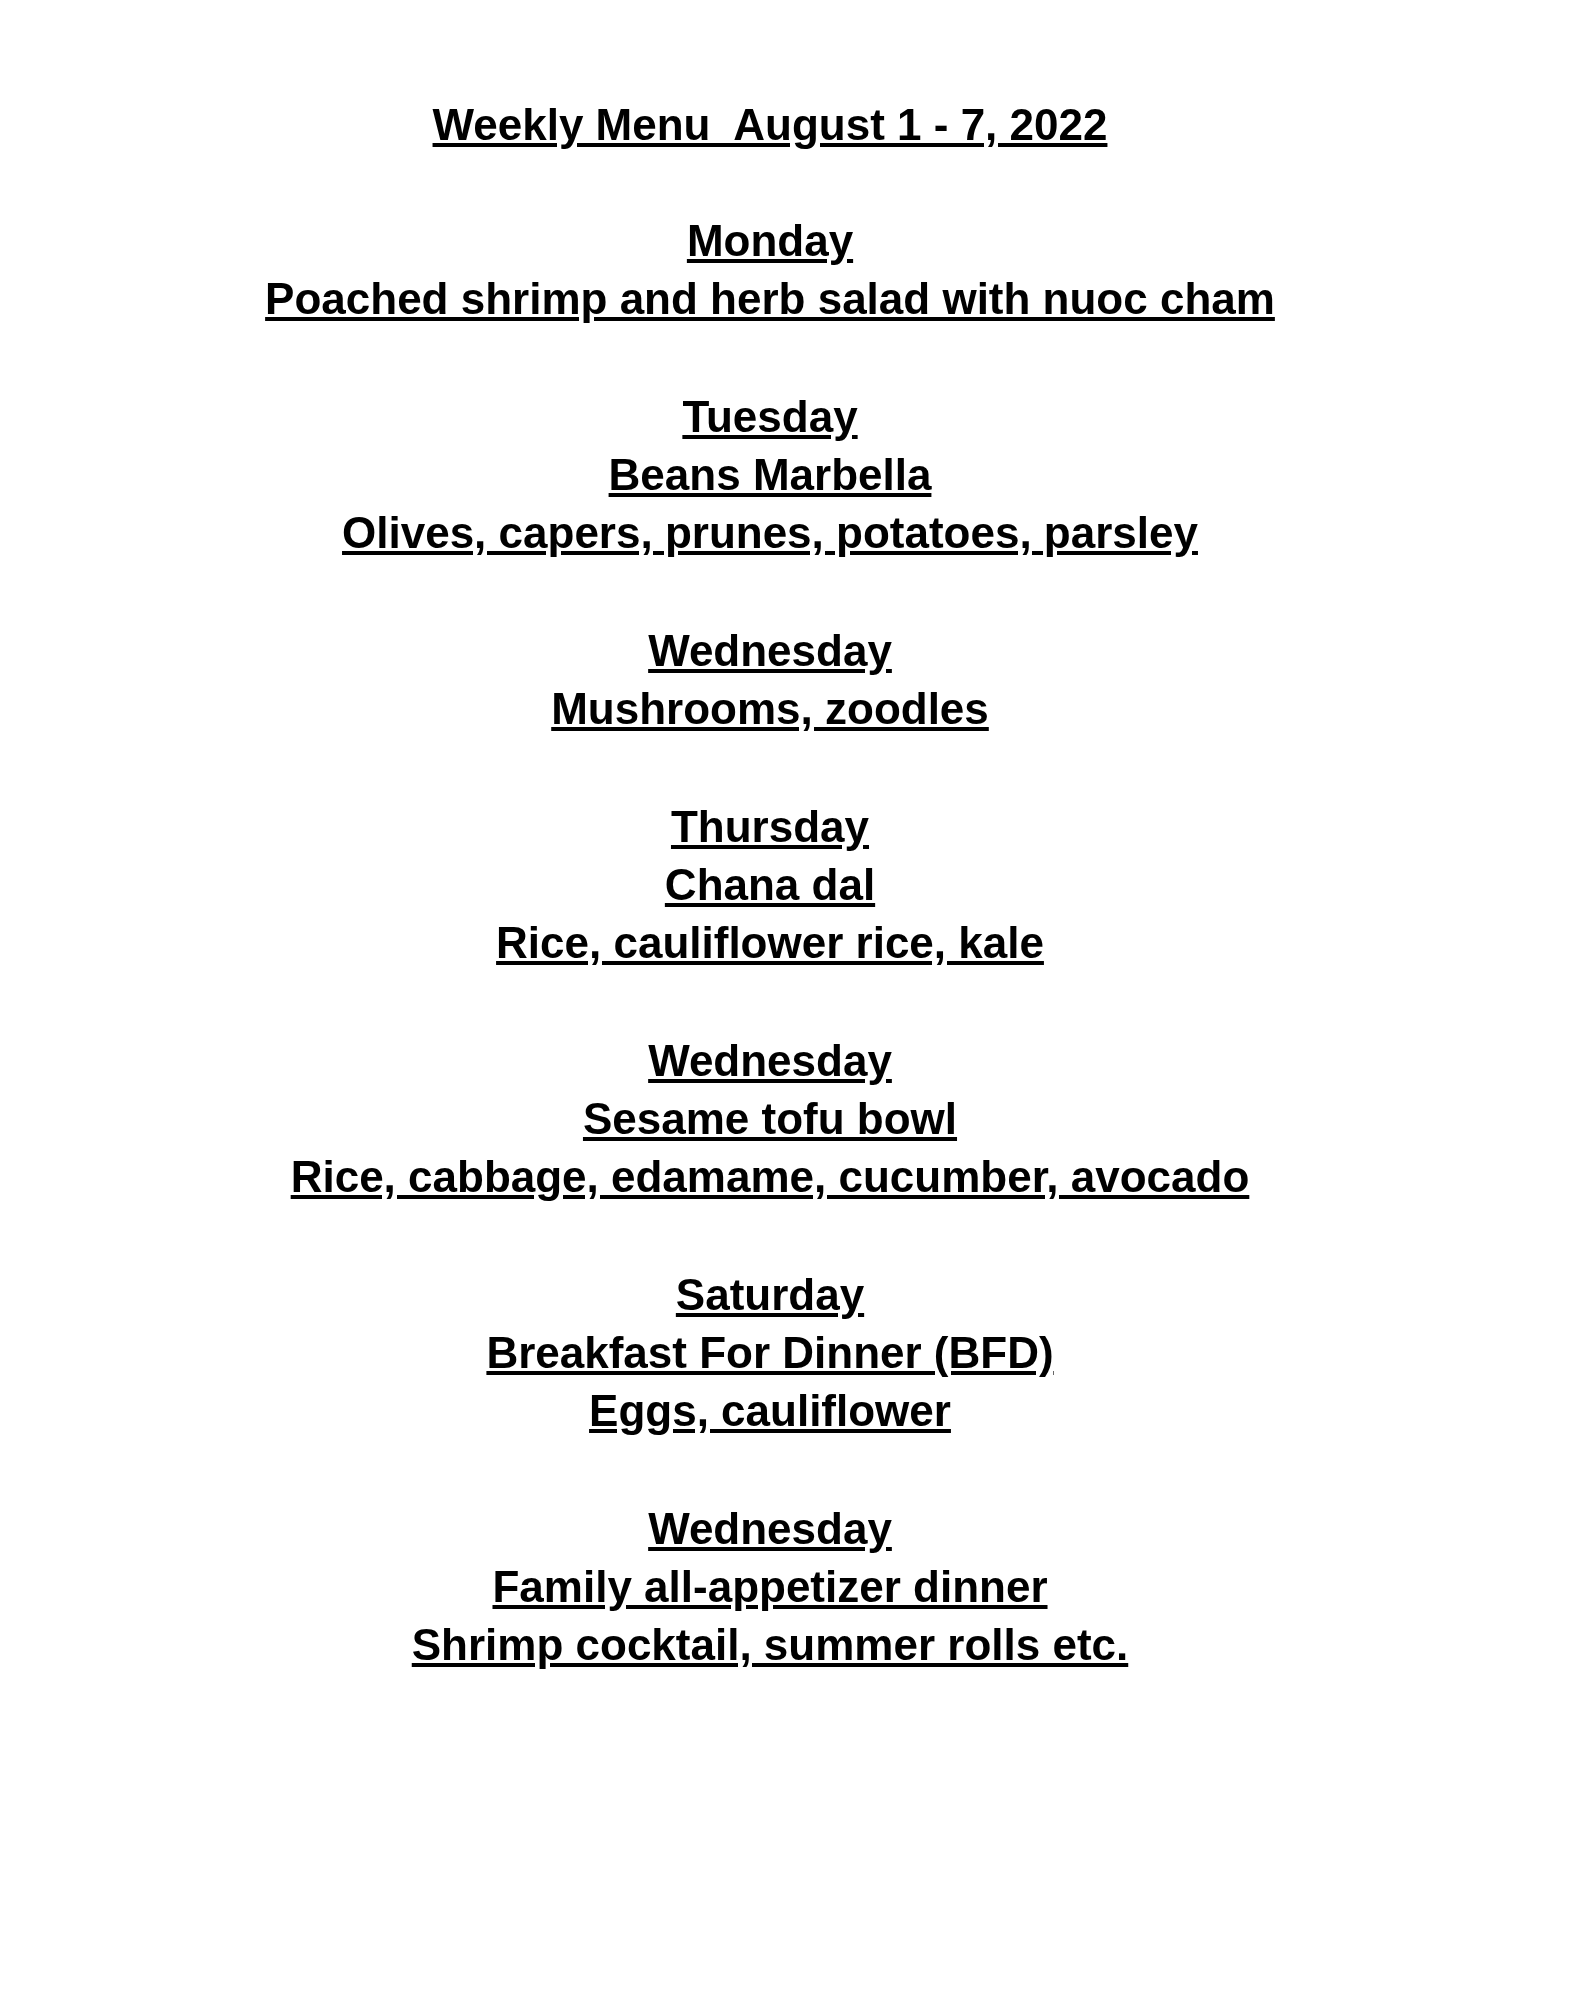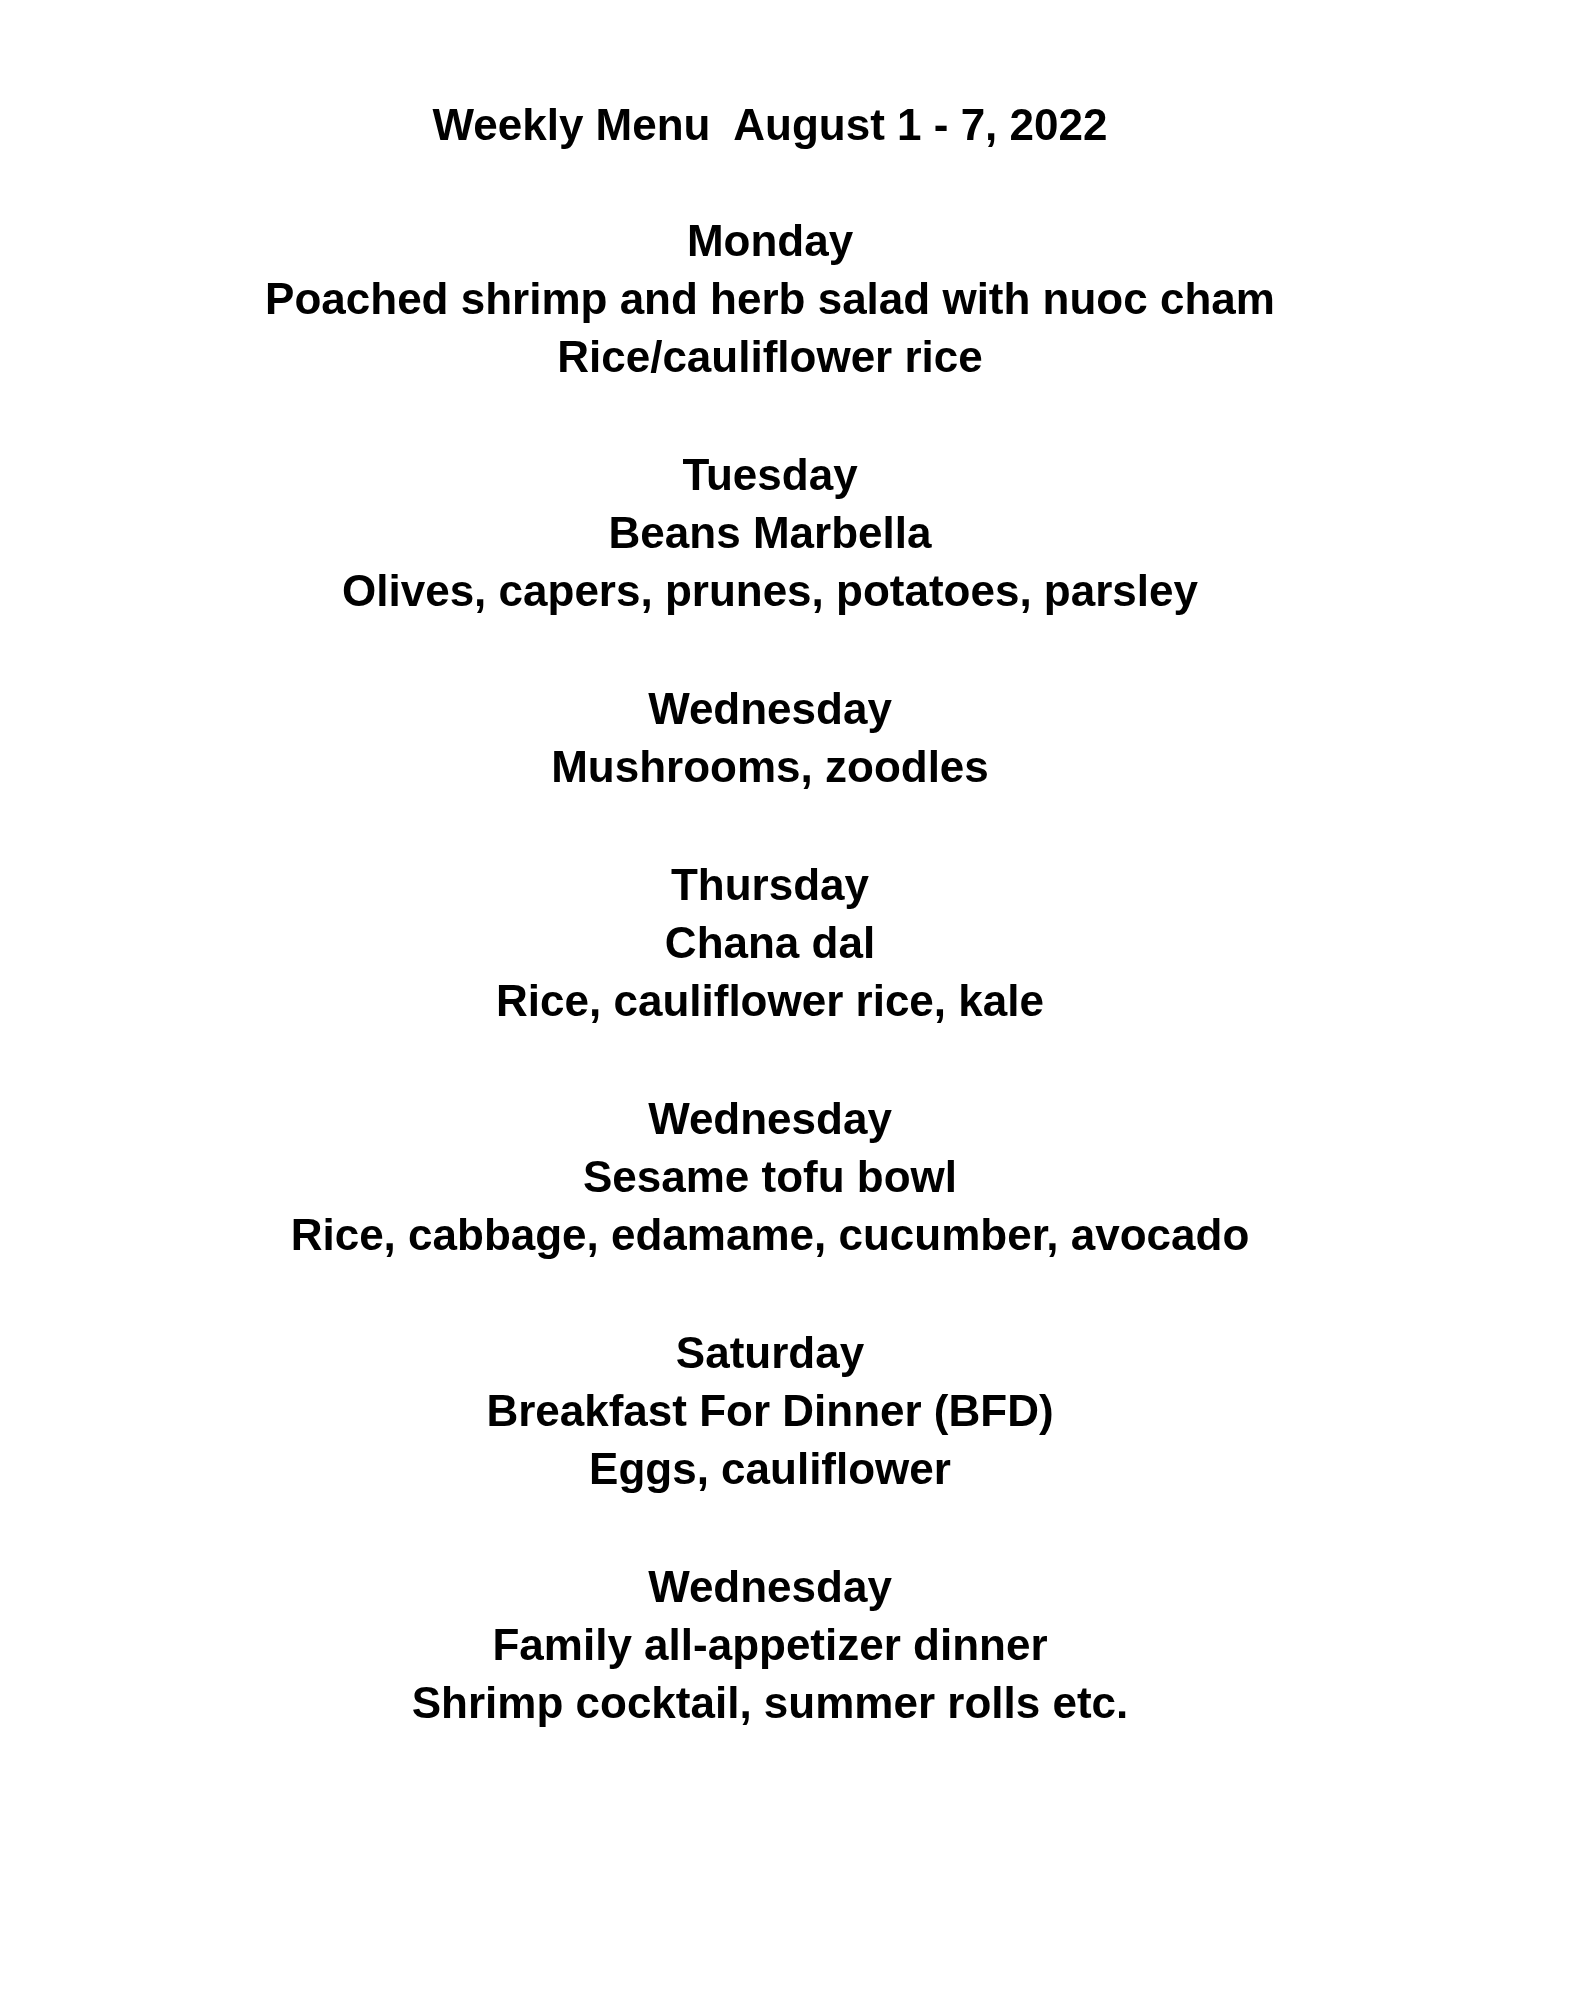--- a/index.html
+++ b/index.html
@@ -20,40 +20,40 @@
     width: 1540px;          
     padding-top: 96px;
     text-align: center;
   }
   .line {
     margin: 0;
     font-size: 44px;
     font-weight: bold;
     line-height: 58px;
     white-space: pre-wrap;  
+    text-decoration: underline;
   }
   .doc-title {
     margin-bottom: 58px;    
   }
   .day-section {
     margin-bottom: 60px;    
   }
 </style>
 </head>
 <body>
 
 <div class="page">
   <div class="content">
 
     <p class="line doc-title">Weekly Menu  August 1 - 7, 2022</p>
 
     <div class="day-section">
       <p class="line">Monday</p>
       <p class="line">Poached shrimp and herb salad with nuoc cham</p>
-      <p class="line">Rice/cauliflower rice</p>
     </div>
 
     <div class="day-section">
       <p class="line">Tuesday</p>
       <p class="line">Beans Marbella</p>
       <p class="line">Olives, capers, prunes, potatoes, parsley</p>
     </div>
 
     <div class="day-section">
       <p class="line">Wednesday</p>

